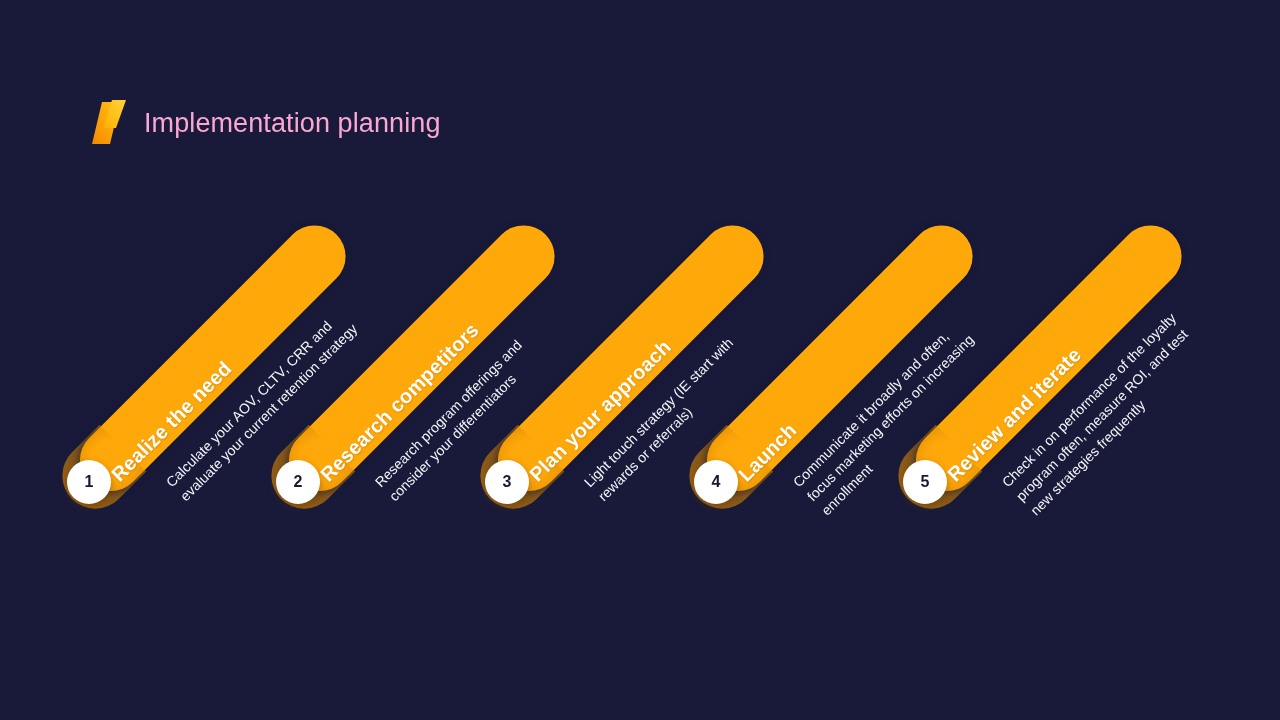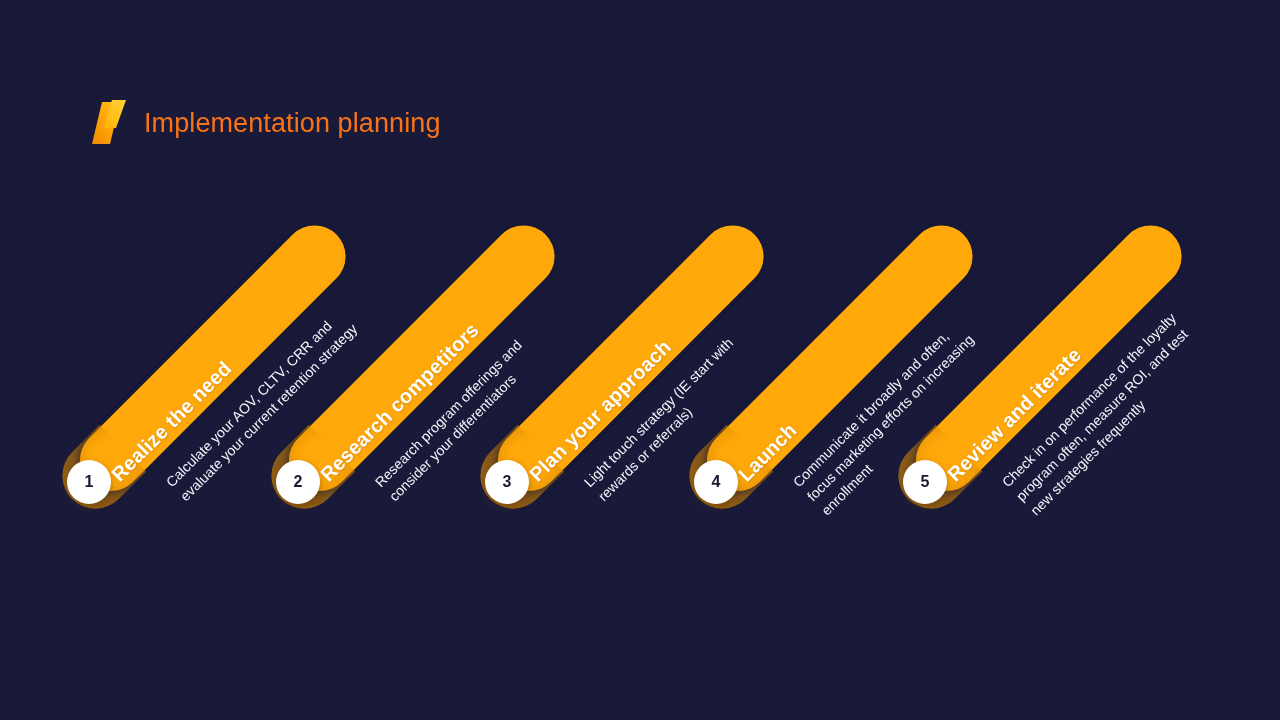--- a/index.html
+++ b/index.html
@@ -29,21 +29,21 @@
   }
   #logo-mark {
     width: 48px;
     height: 58px;
     position: relative;
     flex: 0 0 auto;
     margin-right: 6px;
   }
   #logo-mark svg { display: block; }
   #slide-title {
-    color: #f97316;
+    color: #f9a8d4;
     font-size: 27px;
     font-weight: 400;
     letter-spacing: 0.1px;
     white-space: nowrap;
     line-height: 1;
     margin-left: 4px;
   }
 
   
   .step {

